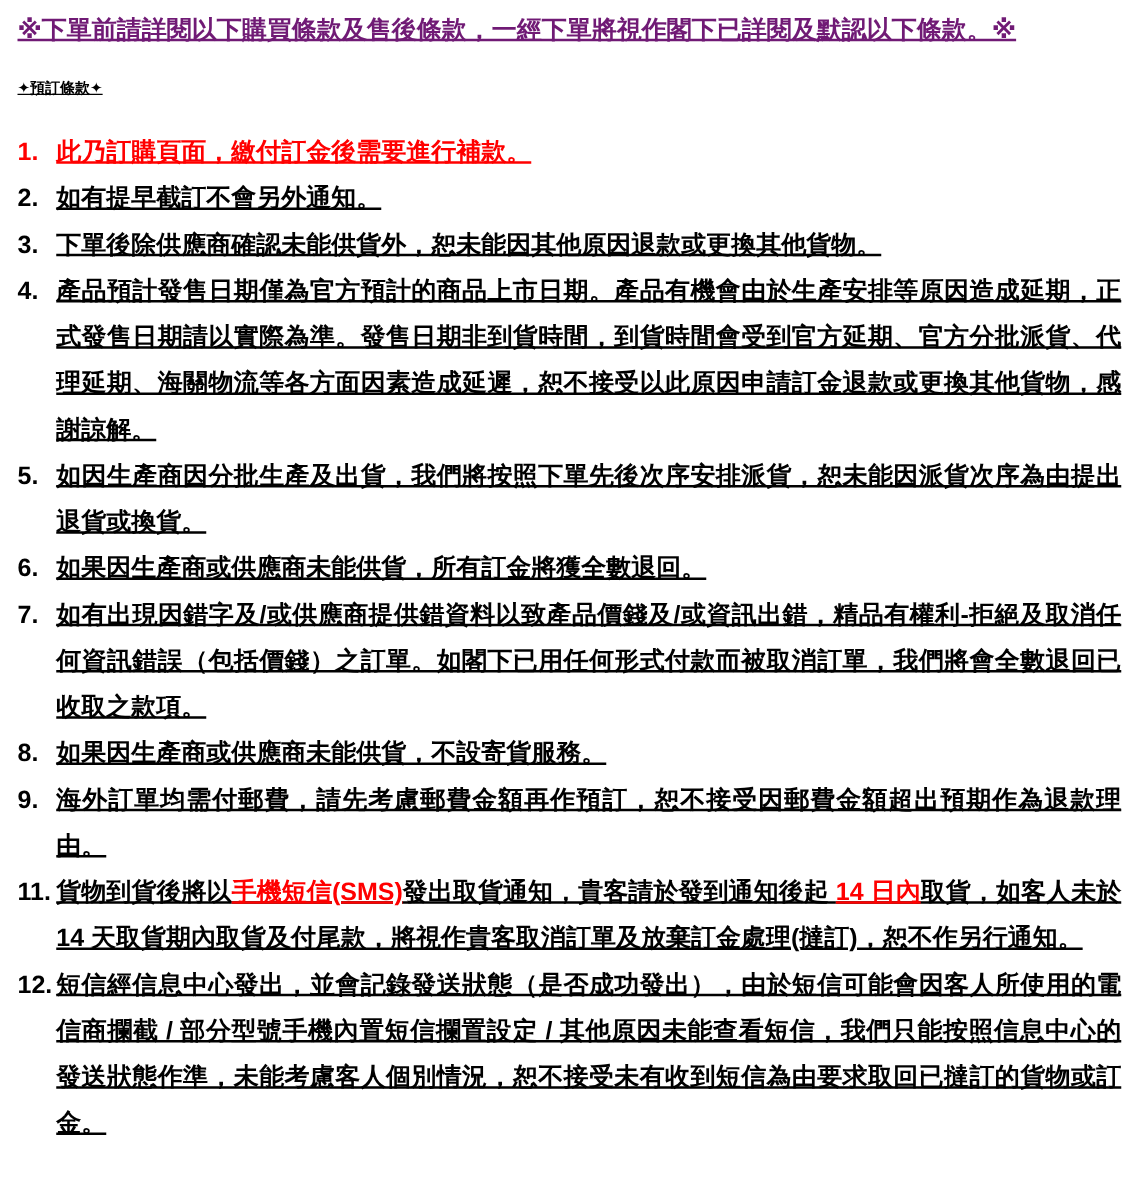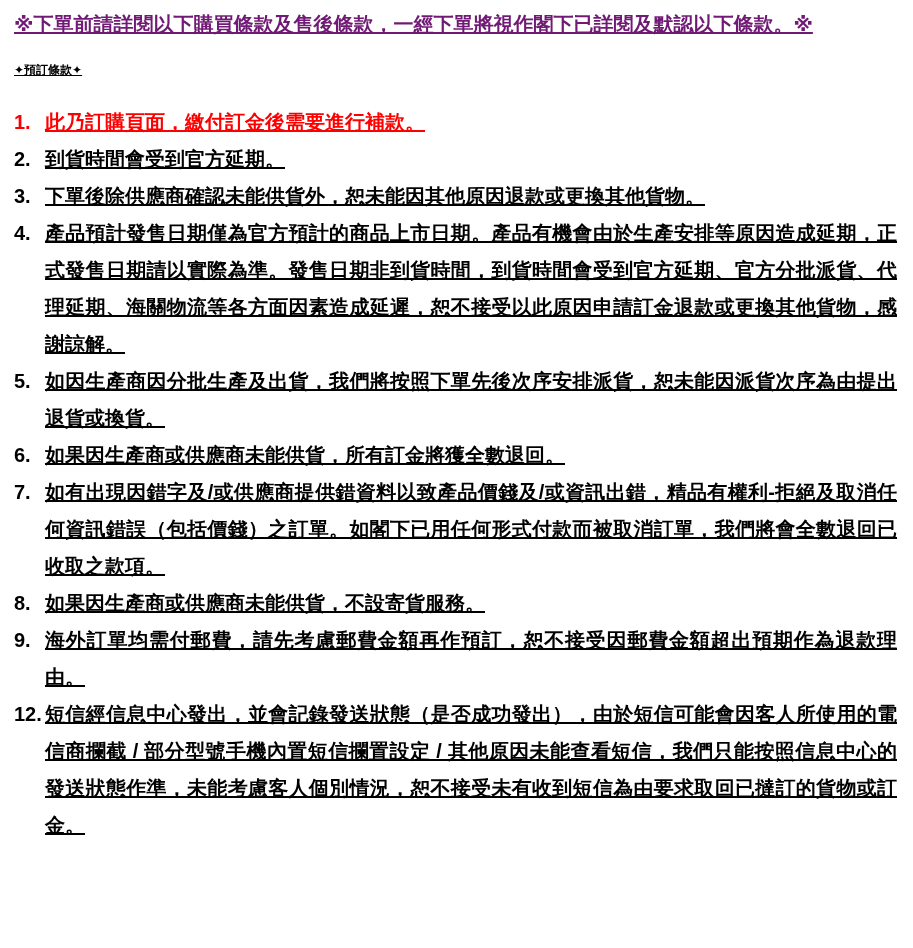--- a/index.html
+++ b/index.html
@@ -65,21 +65,21 @@
 <div class="page">
   <h1 class="doc-title">※下單前請詳閱以下購買條款及售後條款，一經下單將視作閣下已詳閱及默認以下條款。※</h1>
   <h2 class="section-heading">✦預訂條款✦</h2>
   <div class="terms-list" id="terms-list">
       <div class="term-item red">
         <span class="num">1.</span>
         <span class="body"><span>此乃訂購頁面，繳付訂金後需要進行補款。</span></span>
       </div>
       <div class="term-item">
         <span class="num">2.</span>
-        <span class="body"><span>到貨時間會受到官方延期。</span></span>
+        <span class="body"><span>如有提早截訂不會另外通知。</span></span>
       </div>
       <div class="term-item">
         <span class="num">3.</span>
         <span class="body"><span>下單後除供應商確認未能供貨外，恕未能因其他原因退款或更換其他貨物。</span></span>
       </div>
       <div class="term-item">
         <span class="num">4.</span>
         <span class="body"><span>產品預計發售日期僅為官方預計的商品上市日期。產品有機會由於生產安排等原因造成延期，正式發售日期請以實際為準。發售日期非到貨時間，到貨時間會受到官方延期、官方分批派貨、代理延期、海關物流等各方面因素造成延遲，恕不接受以此原因申請訂金退款或更換其他貨物，感謝諒解。</span></span>
       </div>
       <div class="term-item">
@@ -96,17 +96,21 @@
       </div>
       <div class="term-item">
         <span class="num">8.</span>
         <span class="body"><span>如果因生產商或供應商未能供貨，不設寄貨服務。</span></span>
       </div>
       <div class="term-item">
         <span class="num">9.</span>
         <span class="body"><span>海外訂單均需付郵費，請先考慮郵費金額再作預訂，恕不接受因郵費金額超出預期作為退款理由。</span></span>
       </div>
       <div class="term-item">
+        <span class="num">11.</span>
+        <span class="body"><span>貨物到貨後將以</span><span class="red-underline">手機短信(SMS)</span><span>發出取貨通知，貴客請於發到通知後起 </span><span class="red-underline">14 日內</span><span>取貨，如客人未於 14 天取貨期內取貨及付尾款，將視作貴客取消訂單及放棄訂金處理(撻訂)，恕不作另行通知。</span></span>
+      </div>
+      <div class="term-item">
         <span class="num">12.</span>
         <span class="body"><span>短信經信息中心發出，並會記錄發送狀態（是否成功發出），由於短信可能會因客人所使用的電信商攔截 / 部分型號手機內置短信攔置設定 / 其他原因未能查看短信，我們只能按照信息中心的發送狀態作準，未能考慮客人個別情況，恕不接受未有收到短信為由要求取回已撻訂的貨物或訂金。</span></span>
       </div>
     </div>
 </div>
 
 </body></html>

